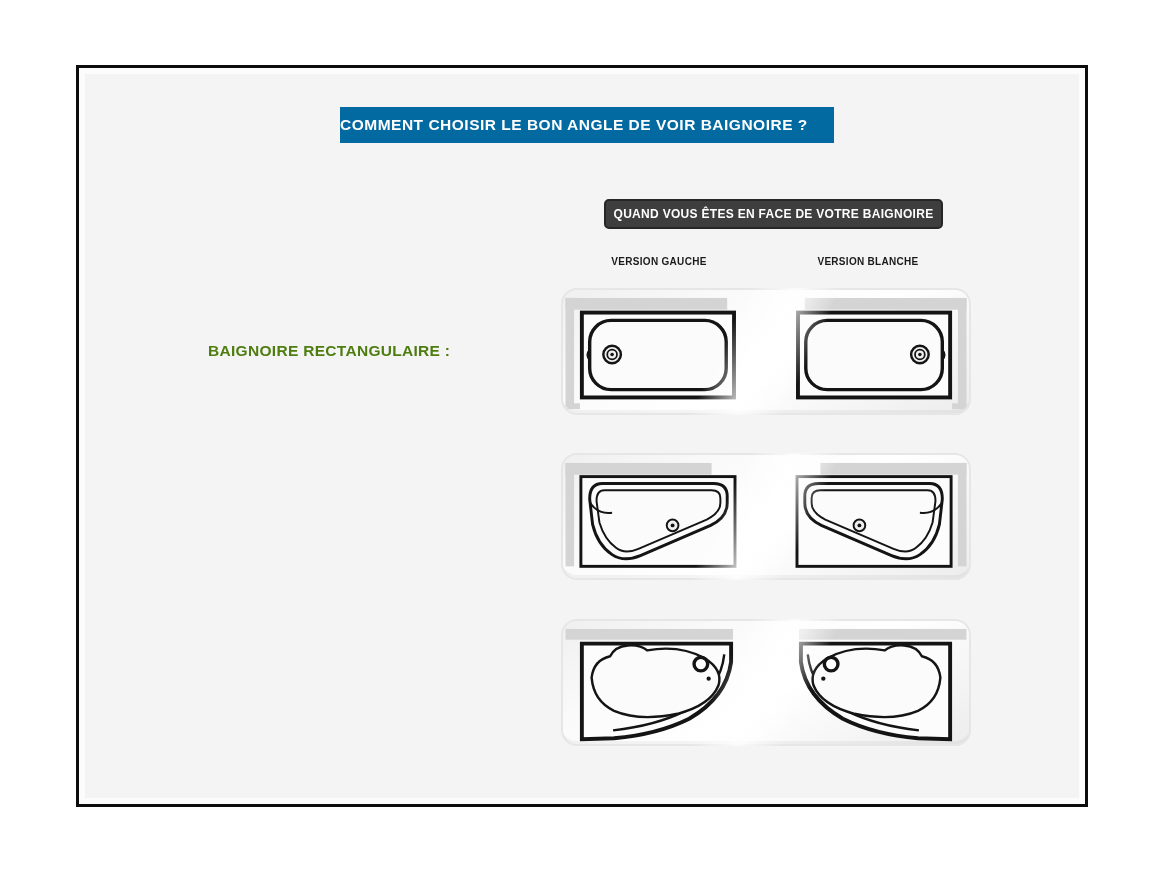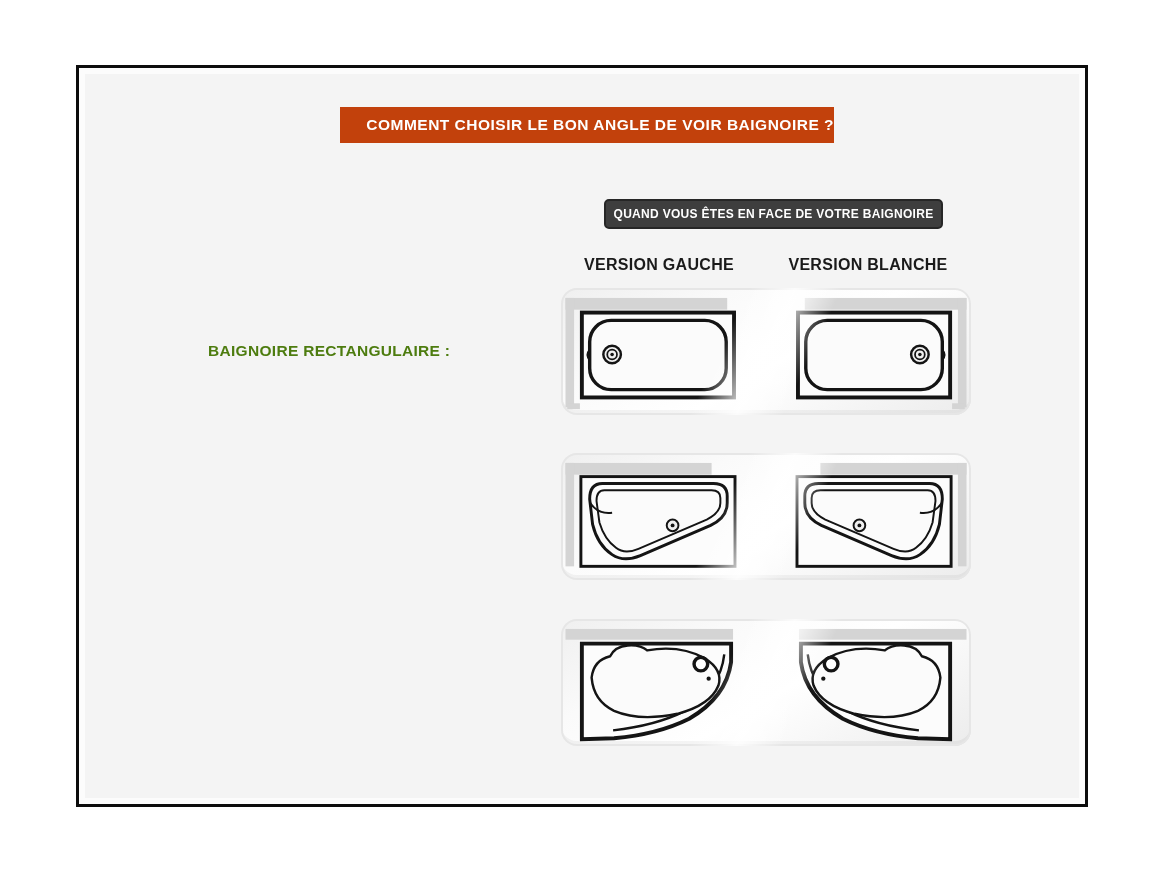--- a/index.html
+++ b/index.html
@@ -8,32 +8,32 @@
     position:relative; width:1165px; height:873px; background:#ffffff; overflow:hidden;
     font-family:"Liberation Sans", sans-serif; color:#161616;
   }
   .frame {
     position:absolute; left:76px; top:65px; width:1012px; height:742px;
     background:#f4f4f4; border:3px solid #0c0c0c;
     box-shadow: inset 0 0 0 6px rgba(255,255,255,0.75);
   }
   .title-banner {
     position:absolute; left:261px; top:39px; width:494px; height:36px;
-    background:#c2410c; color:#ffffff; text-align:right;
+    background:#0369a1; color:#ffffff; text-align:left;
     font-size:15.5px; font-weight:bold; line-height:36px; letter-spacing:0.5px;
   }
   .sub-banner {
     position:absolute; left:525px; top:131px; width:339px; height:30px;
     background:#3e3e3e; border:2px solid #262626; border-radius:5px;
     color:#ffffff; text-align:center;
     font-size:12px; font-weight:bold; line-height:26px; letter-spacing:0.3px;
   }
   .col-header {
     position:absolute; top:188px; height:20px;
-    font-size:16px; font-weight:bold; letter-spacing:0.3px;
+    font-size:10px; font-weight:bold; letter-spacing:0.3px;
     text-align:center; color:#1a1a1a;
   }
   .col-header.left  { left:482px; width:196px; }
   .col-header.right { left:684px; width:210px; }
   .row-label {
     position:absolute; left:129px; width:345px; height:22px;
     font-size:15.5px; font-weight:bold; letter-spacing:0.3px; color:#4d7c0f;
     white-space:nowrap;
   }
   .panel {

